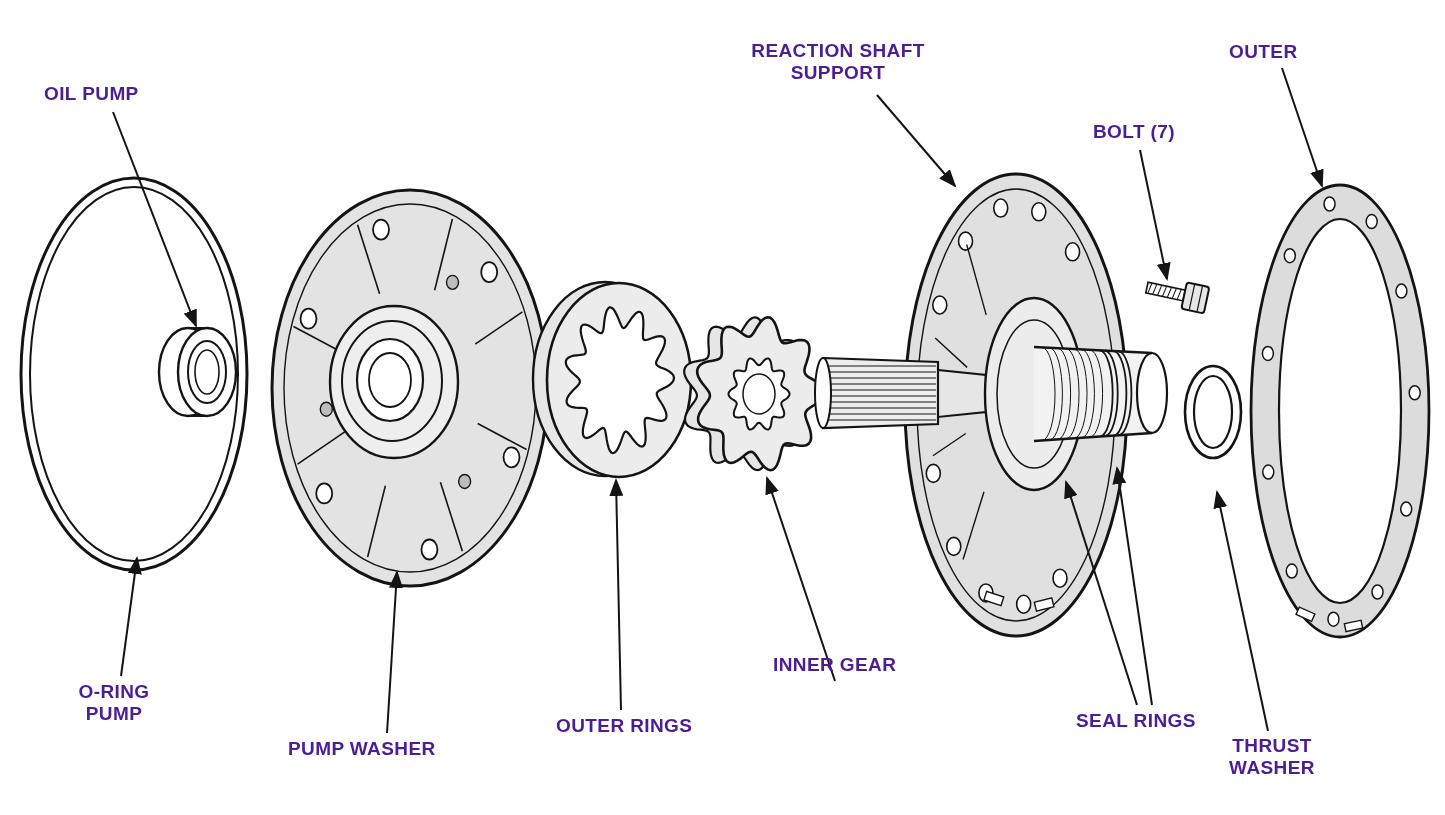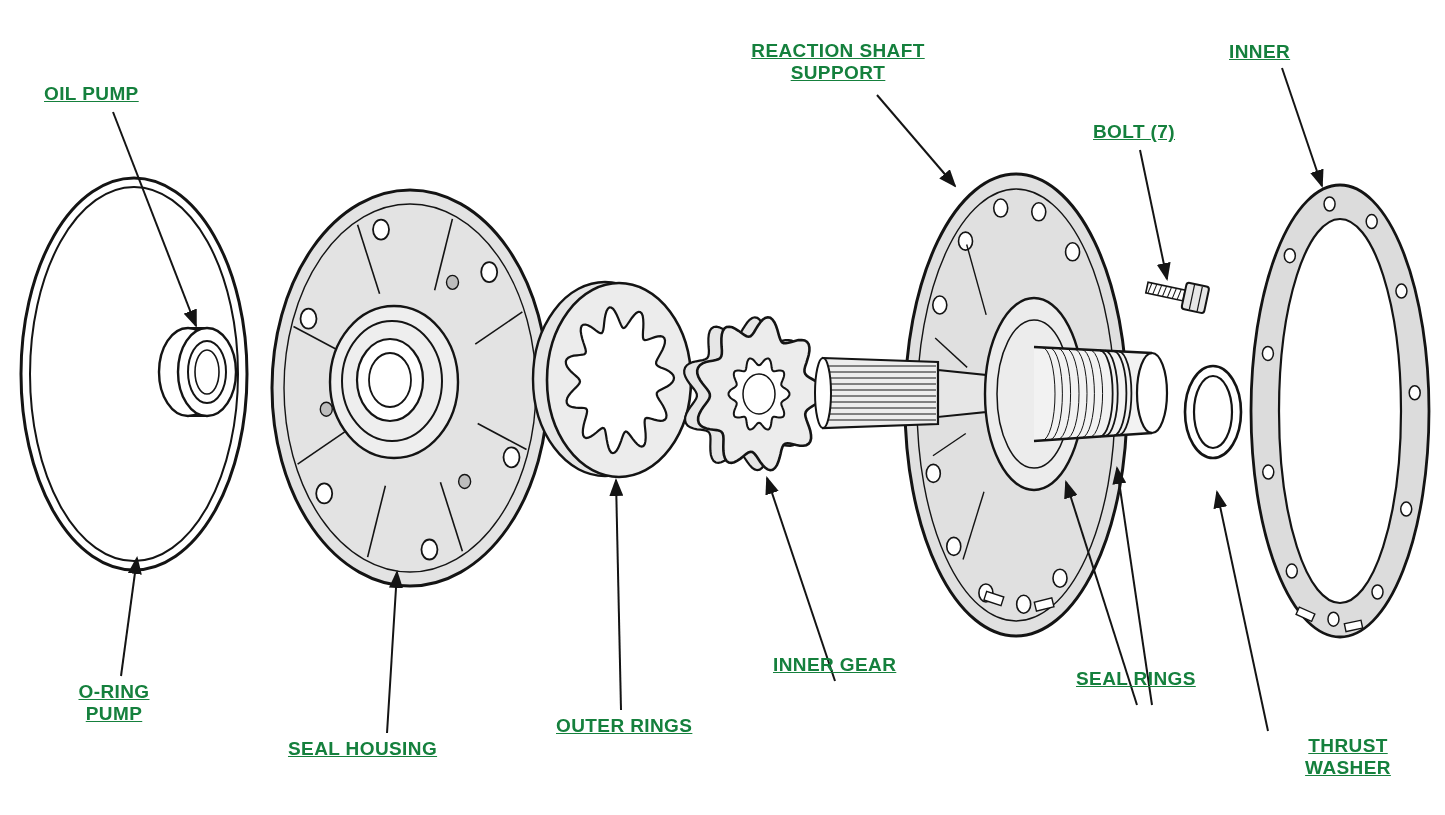--- a/index.html
+++ b/index.html
@@ -3,21 +3,21 @@
 <meta charset="utf-8">
 <style>
   html,body{margin:0;padding:0;background:#ffffff;}
   #stage{
     position:relative;width:1445px;height:815px;background:#ffffff;
     overflow:hidden;font-family:"Liberation Sans",sans-serif;
   }
   #art{position:absolute;left:0;top:0;}
   .label{
     position:absolute;font-weight:bold;font-size:19px;line-height:1.18;
-    color:#15803d;white-space:pre-line;letter-spacing:.4px;text-decoration:underline;
+    color:#4c1d95;white-space:pre-line;letter-spacing:.4px;
   }
   .label.centered{transform:translateX(-50%);text-align:center;}
 </style>
 </head>
 <body>
 
 <div id="stage">
 
   <svg id="art" width="1445" height="815" viewBox="0 0 1445 815">
     <defs>
@@ -172,30 +172,30 @@
         <line x1="1152" y1="705" x2="1117" y2="468" stroke="#141414" stroke-width="2" marker-end="url(#arrow)"></line>
         <line x1="1268" y1="731" x2="1217" y2="492" stroke="#141414" stroke-width="2" marker-end="url(#arrow)"></line>
       </g>
   </svg>
 
   <div class="label" style="left:44px;top:83px">OIL PUMP</div>
 
   <div class="label centered" style="left:114px;top:681px">O-RING
 PUMP</div>
 
-  <div class="label" style="left:288px;top:738px">SEAL HOUSING</div>
+  <div class="label" style="left:288px;top:738px">PUMP WASHER</div>
 
   <div class="label" style="left:556px;top:715px">OUTER RINGS</div>
 
   <div class="label" style="left:773px;top:654px">INNER GEAR</div>
 
   <div class="label centered" style="left:838px;top:40px">REACTION SHAFT
 SUPPORT</div>
 
   <div class="label" style="left:1093px;top:121px">BOLT (7)</div>
 
-  <div class="label" style="left:1229px;top:41px">INNER</div>
-
-  <div class="label" style="left:1076px;top:668px">SEAL RINGS</div>
-
-  <div class="label centered" style="left:1348px;top:735px">THRUST
+  <div class="label" style="left:1229px;top:41px">OUTER</div>
+
+  <div class="label" style="left:1076px;top:710px">SEAL RINGS</div>
+
+  <div class="label centered" style="left:1272px;top:735px">THRUST
 WASHER</div>
 </div>
 
 </body></html>

